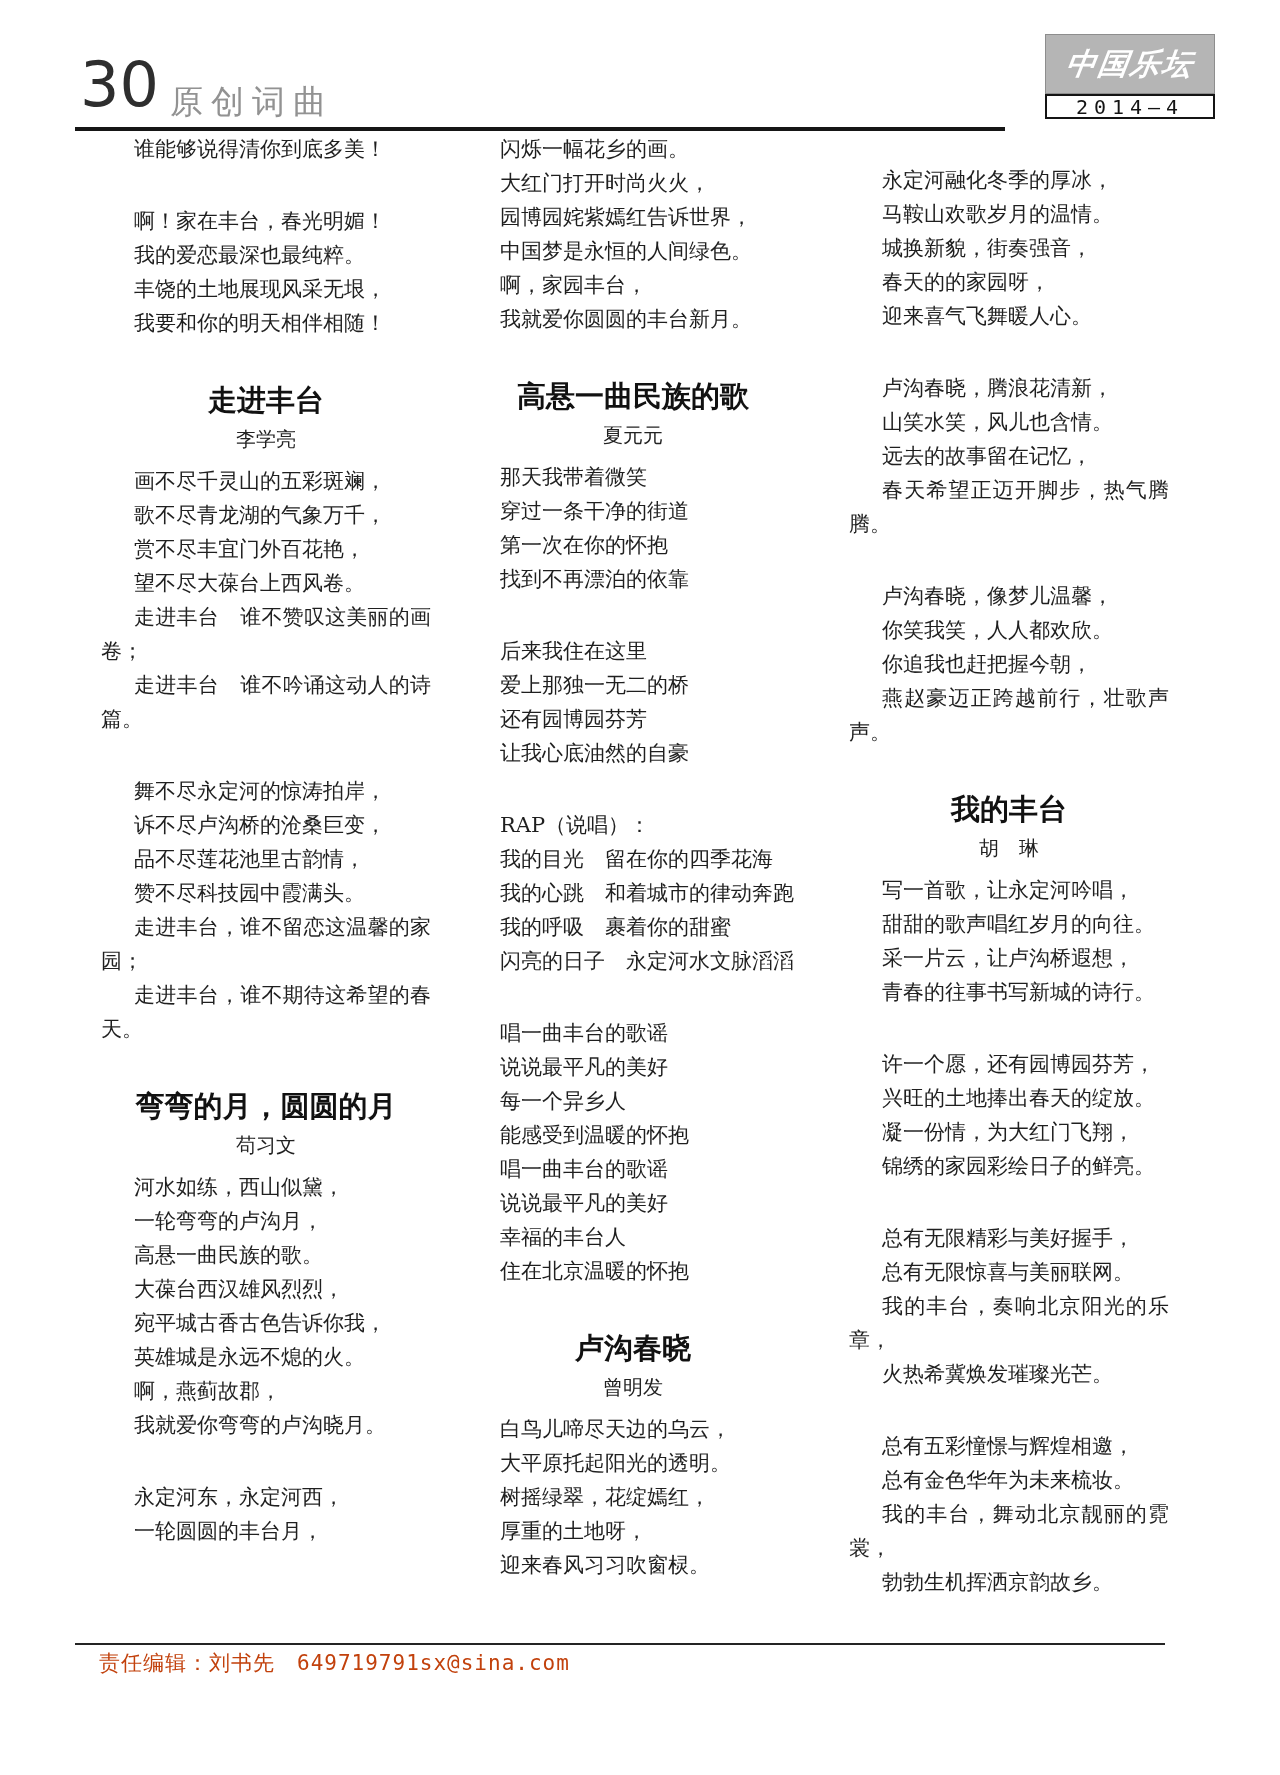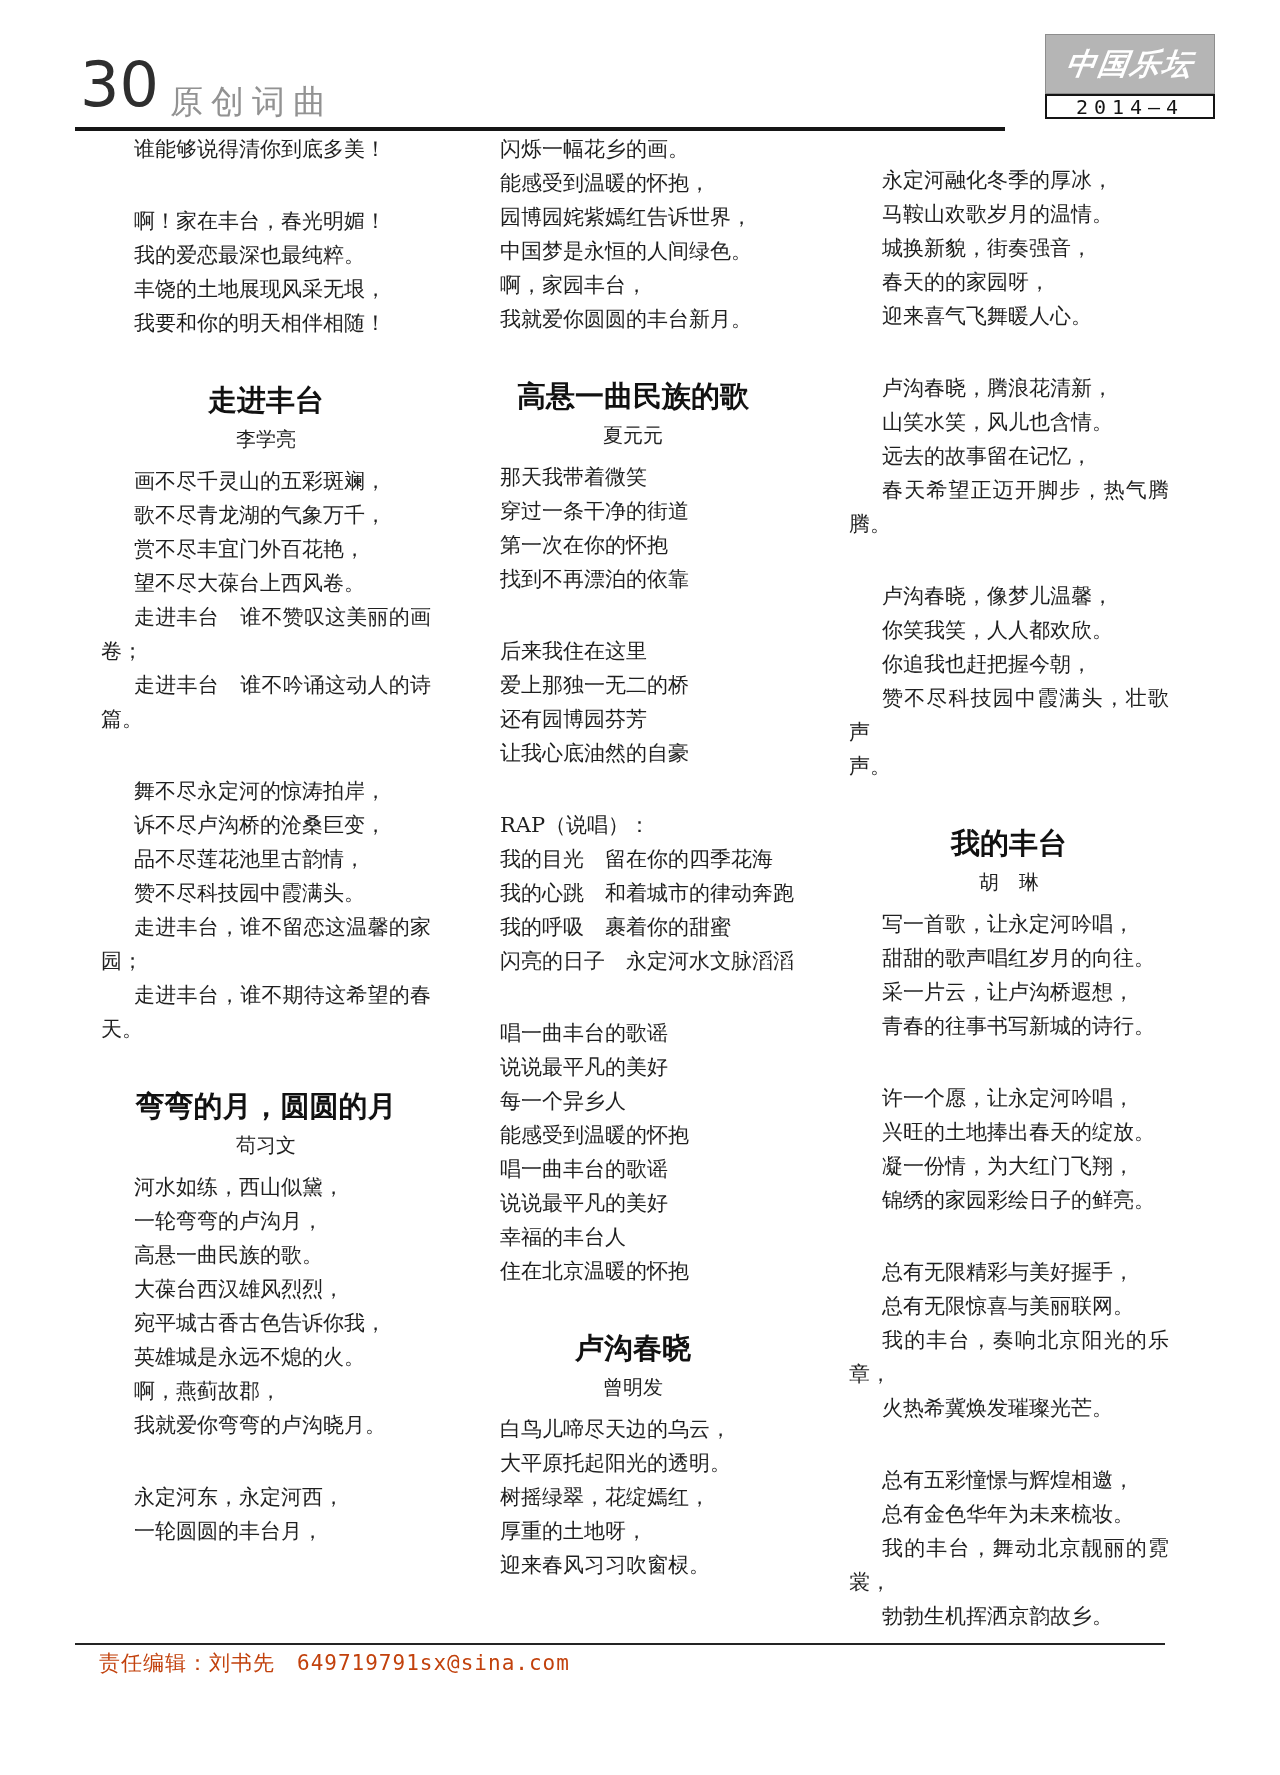--- a/index.html
+++ b/index.html
@@ -122,21 +122,21 @@
           <p class="line indent">我就爱你弯弯的卢沟晓月。</p>
         </div>
         <div class="stanza">
           <p class="line indent">永定河东，永定河西，</p>
           <p class="line indent">一轮圆圆的丰台月，</p>
         </div>
       </div>
       <div class="column">
         <div class="stanza">
           <p class="line indent">闪烁一幅花乡的画。</p>
-          <p class="line indent">能感受到温暖的怀抱，</p>
+          <p class="line indent">大红门打开时尚火火，</p>
           <p class="line indent">园博园姹紫嫣红告诉世界，</p>
           <p class="line indent">中国梦是永恒的人间绿色。</p>
           <p class="line indent">啊，家园丰台，</p>
           <p class="line indent">我就爱你圆圆的丰台新月。</p>
         </div>
         <div class="poem-title">高悬一曲民族的歌</div>
         <div class="poem-author">夏元元</div>
         <div class="stanza">
           <p class="line indent">那天我带着微笑</p>
           <p class="line indent">穿过一条干净的街道</p>
@@ -188,33 +188,33 @@
           <p class="line indent">卢沟春晓，腾浪花清新，</p>
           <p class="line indent">山笑水笑，风儿也含情。</p>
           <p class="line indent">远去的故事留在记忆，</p>
           <p class="line indent justify">春天希望正迈开脚步，热气腾</p>
           <p class="line cont">腾。</p>
         </div>
         <div class="stanza">
           <p class="line indent">卢沟春晓，像梦儿温馨，</p>
           <p class="line indent">你笑我笑，人人都欢欣。</p>
           <p class="line indent">你追我也赶把握今朝，</p>
-          <p class="line indent justify">赞不尽科技园中霞满头，壮歌声</p>
+          <p class="line indent justify">燕赵豪迈正跨越前行，壮歌声</p>
           <p class="line cont">声。</p>
         </div>
         <div class="poem-title">我的丰台</div>
         <div class="poem-author">胡　琳</div>
         <div class="stanza">
           <p class="line indent">写一首歌，让永定河吟唱，</p>
           <p class="line indent">甜甜的歌声唱红岁月的向往。</p>
           <p class="line indent">采一片云，让卢沟桥遐想，</p>
           <p class="line indent">青春的往事书写新城的诗行。</p>
         </div>
         <div class="stanza">
-          <p class="line indent">许一个愿，让永定河吟唱，</p>
+          <p class="line indent">许一个愿，还有园博园芬芳，</p>
           <p class="line indent">兴旺的土地捧出春天的绽放。</p>
           <p class="line indent">凝一份情，为大红门飞翔，</p>
           <p class="line indent">锦绣的家园彩绘日子的鲜亮。</p>
         </div>
         <div class="stanza">
           <p class="line indent">总有无限精彩与美好握手，</p>
           <p class="line indent">总有无限惊喜与美丽联网。</p>
           <p class="line indent justify">我的丰台，奏响北京阳光的乐</p>
           <p class="line cont">章，</p>
           <p class="line indent">火热希冀焕发璀璨光芒。</p>

